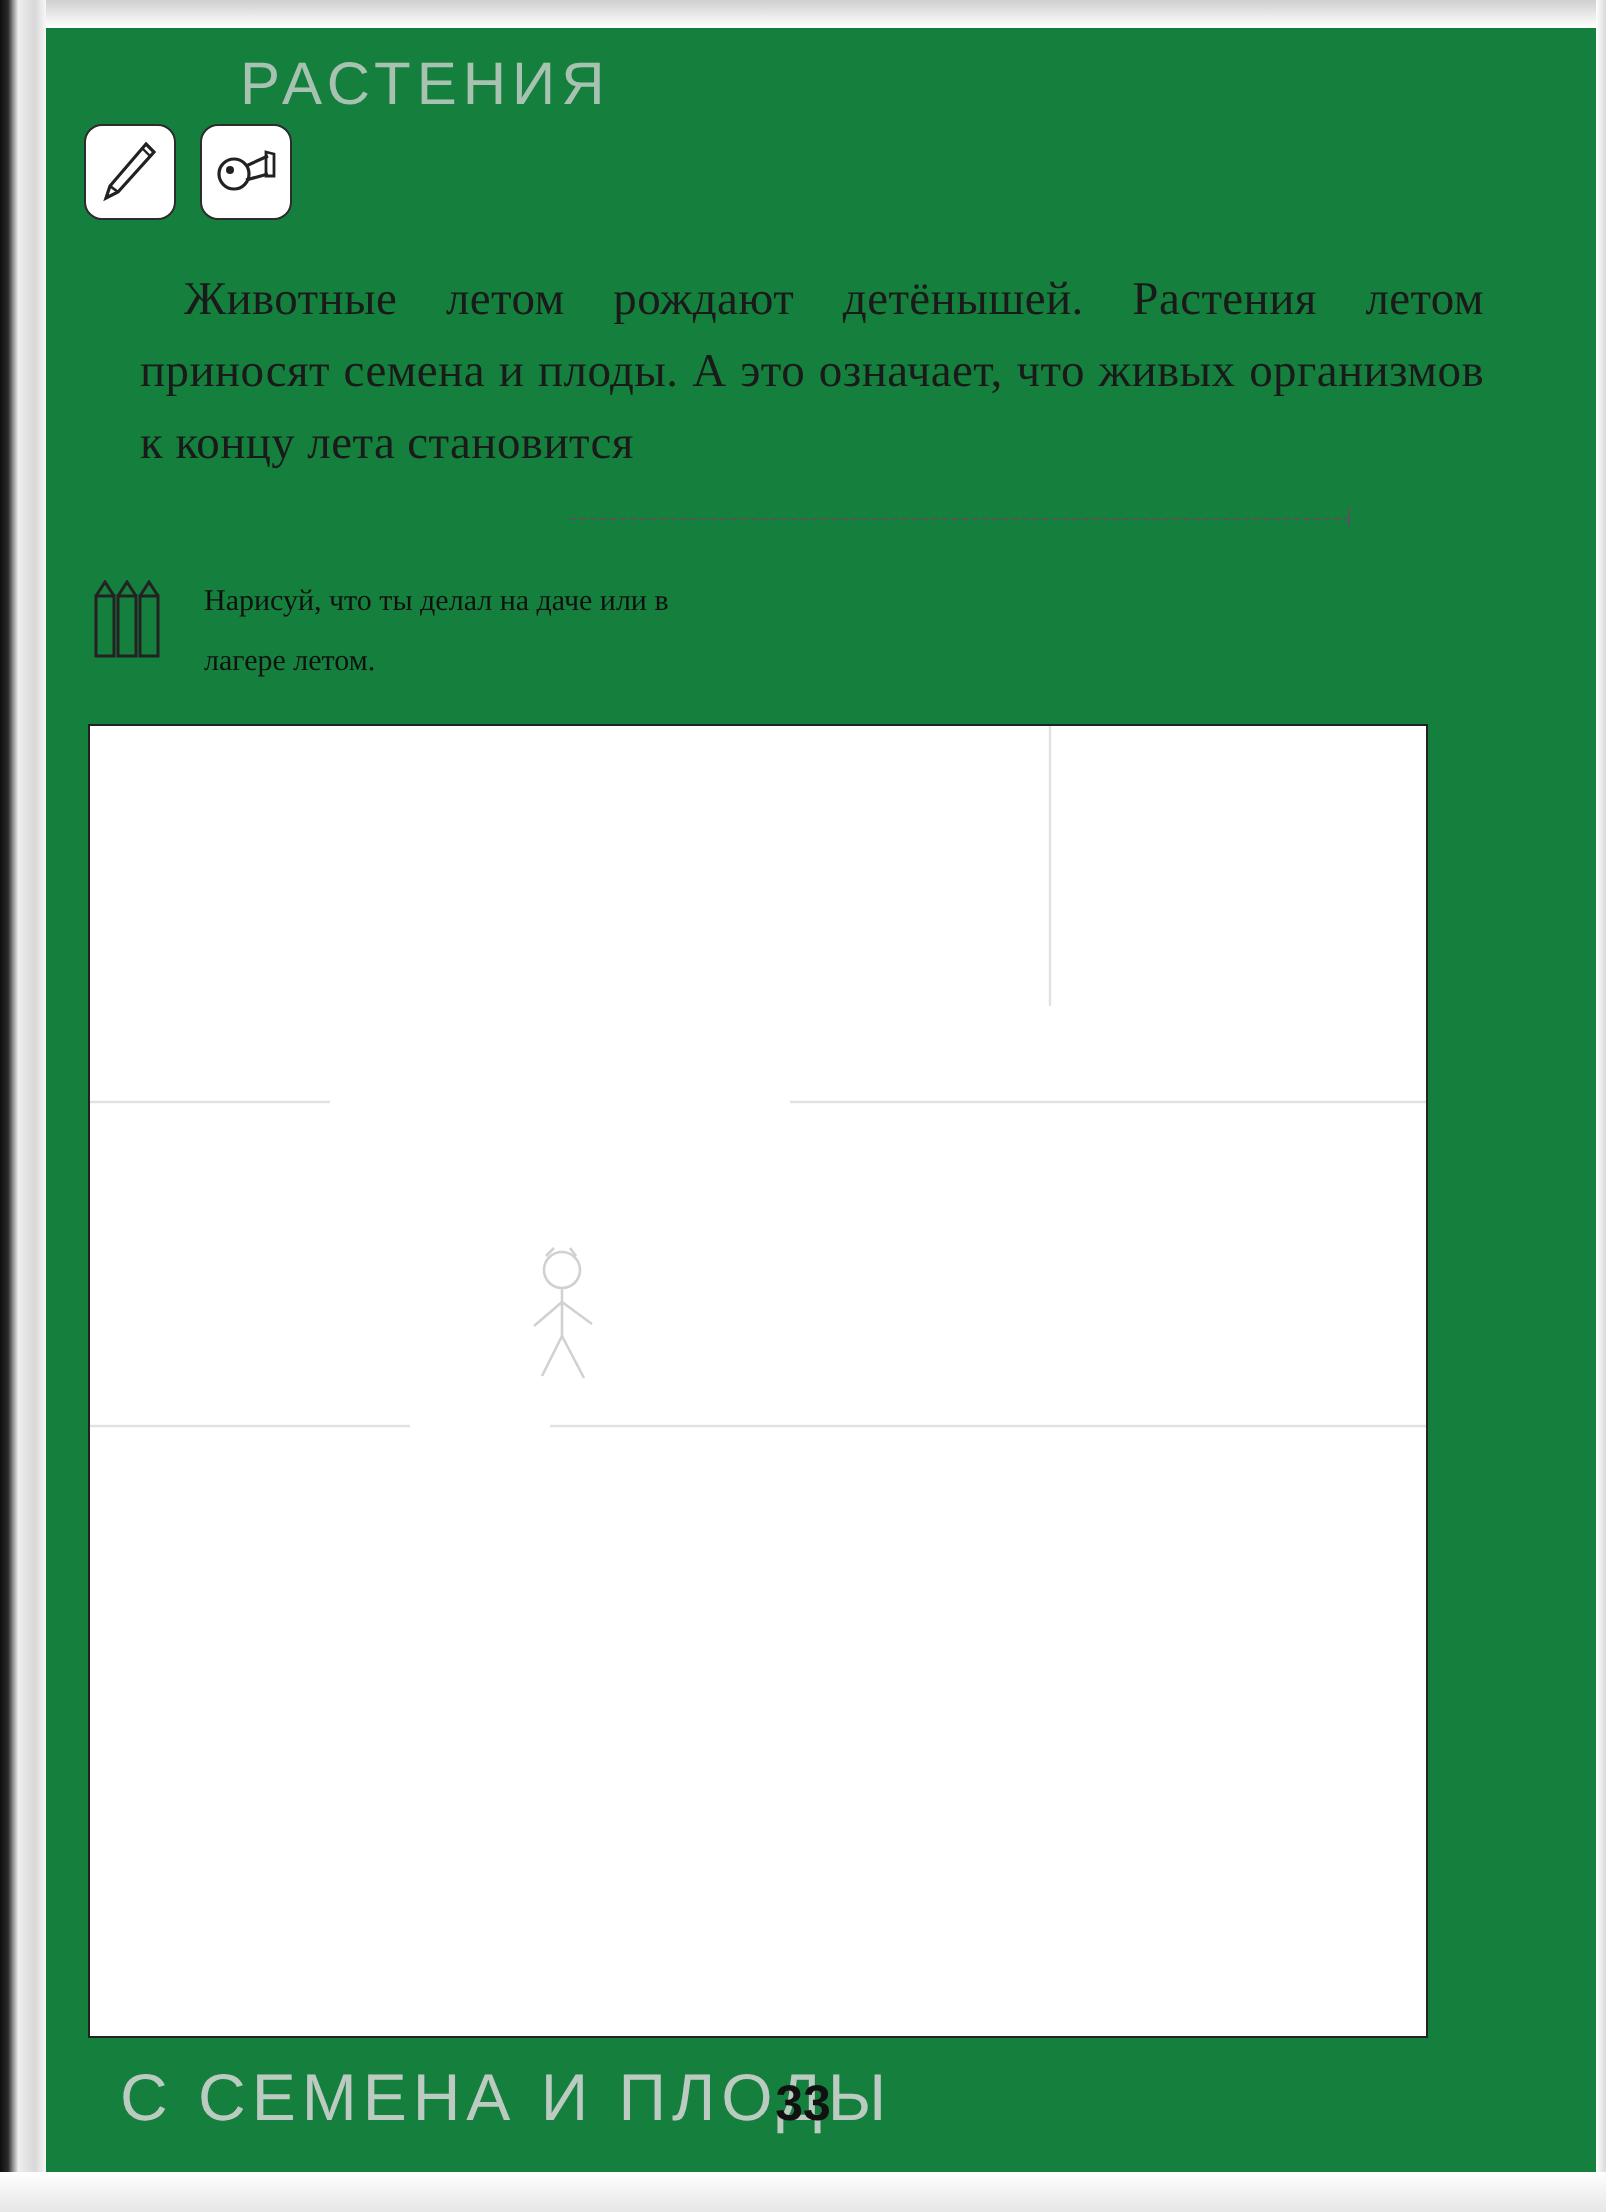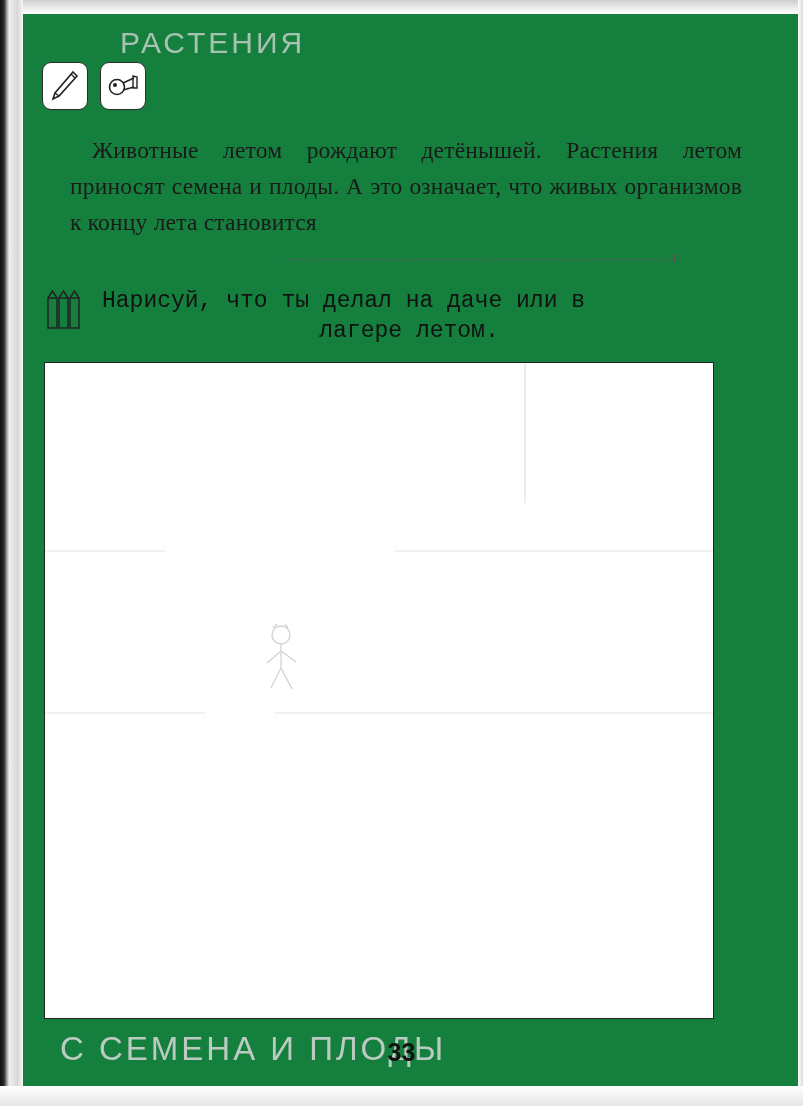--- a/index.html
+++ b/index.html
@@ -140,28 +140,28 @@
     left: 44px;
     top: 290px;
     width: 48px;
     height: 44px;
   }
   .task-text {
     position: absolute;
     left: 102px;
     top: 286px;
     width: 614px;
-    font-family: Liberation Mono, monospace;
-    font-size: 23px;
+    font-family: Liberation Serif, serif;
+    font-size: 15px;
     line-height: 30px;
     text-align: justify;
     color: #111;
   }
   .task-text .last-line {
-    text-align: center;
+    text-align: left;
   }
 
   
   .draw-frame {
     position: absolute;
     left: 44px;
     top: 362px;
     width: 668px;
     height: 655px;
     border: 1.8px solid #222;

